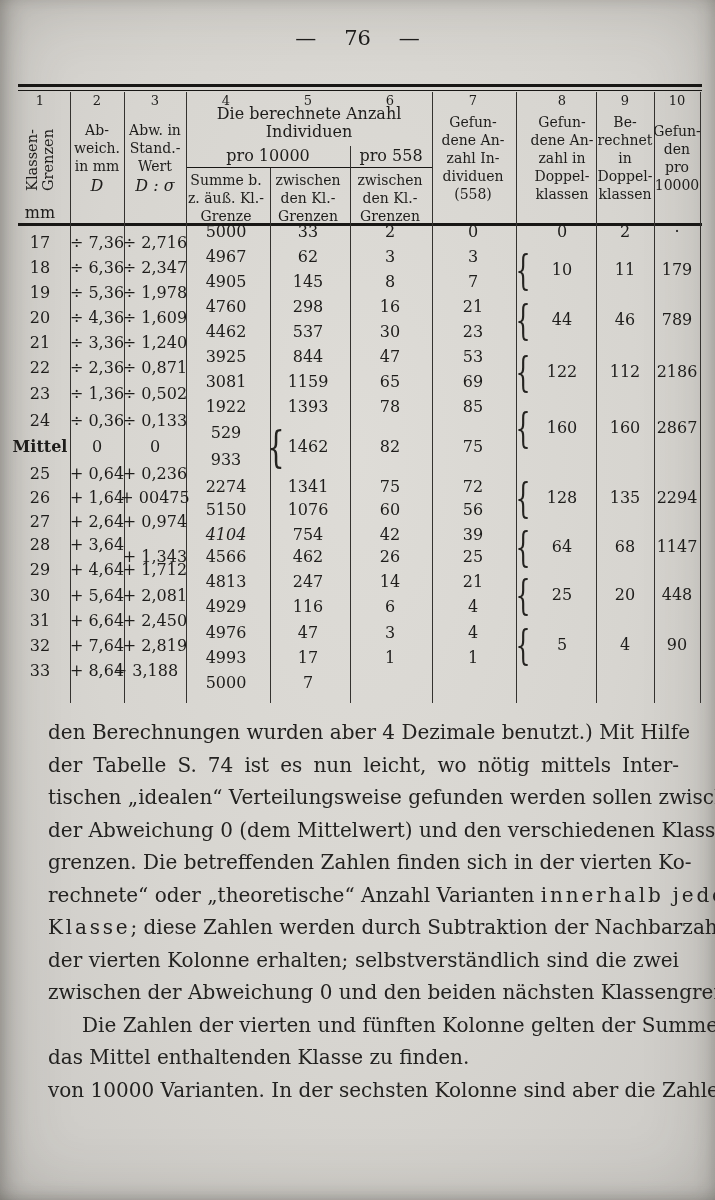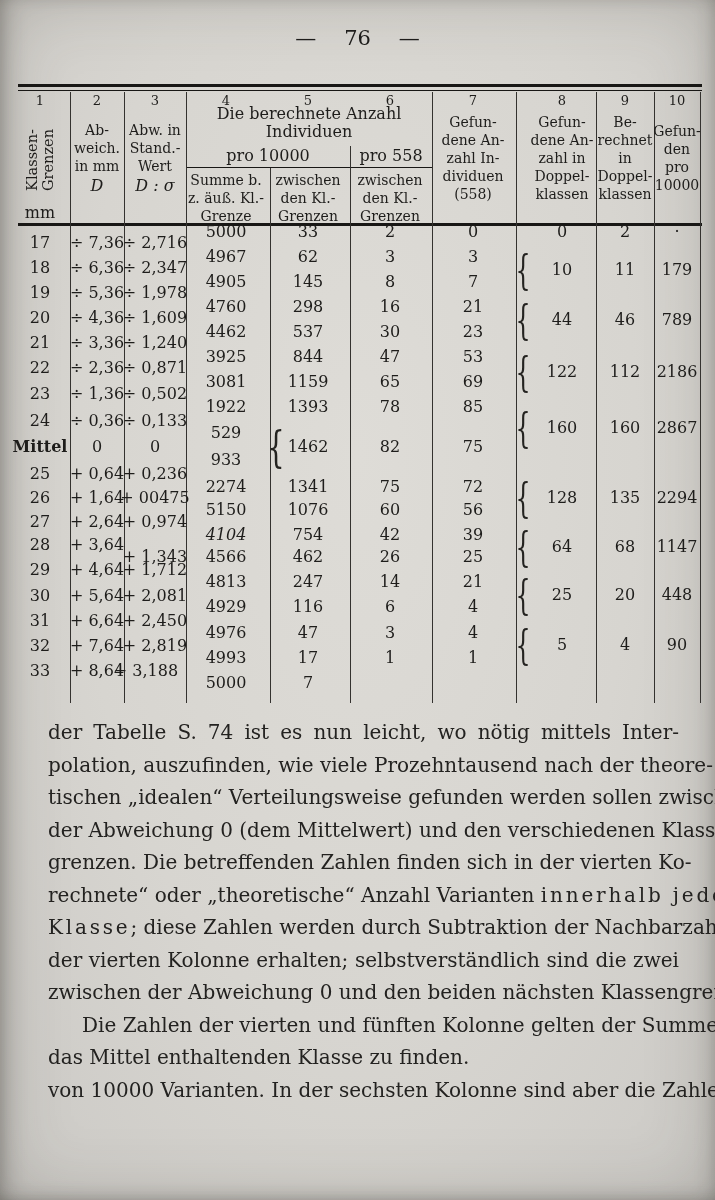--- a/index.html
+++ b/index.html
@@ -275,22 +275,22 @@
         <div class="cell s16" style="left: 607px; top: 511px;">20</div>
         <div class="cell s16" style="left: 659px; top: 511px;">448</div>
         <div class="cell brace small" style="left: 505px; top: 561px;">{</div>
         <div class="cell s16" style="left: 544px; top: 561px;">5</div>
         <div class="cell s16" style="left: 607px; top: 561px;">4</div>
         <div class="cell s16" style="left: 659px; top: 561px;">90</div>
       </div>
   </div>
 
   <div class="textblock" id="textblock">
+      <div class="tline"><span>den Berechnungen wurden aber 4 Dezimale benutzt.)  Mit Hilfe</span></div>
       <div class="tline"><span>der Tabelle S. 74 ist es nun leicht, wo nötig mittels Inter-</span></div>
-      <div class="tline"><span>polation, auszufinden, wie viele Prozehntausend nach der theore-</span></div>
       <div class="tline"><span>tischen „idealen“ Verteilungsweise gefunden werden sollen zwischen</span></div>
       <div class="tline"><span>der Abweichung 0 (dem Mittelwert) und den verschiedenen Klassen-</span></div>
       <div class="tline"><span>grenzen.  Die betreffenden Zahlen finden sich in der vierten Ko-</span></div>
       <div class="tline"><span>rechnete“ oder „theoretische“ Anzahl Varianten </span><span class="sperr">innerhalb jeder</span></div>
       <div class="tline"><span class="sperr">Klasse</span><span>; diese Zahlen werden durch Subtraktion der Nachbarzahlen</span></div>
       <div class="tline"><span>der vierten Kolonne erhalten; selbstverständlich sind die zwei</span></div>
       <div class="tline"><span>zwischen der Abweichung 0 und den beiden nächsten Klassengrenzen</span></div>
       <div class="tline ind"><span>Die Zahlen der vierten und fünften Kolonne gelten der Summe</span></div>
       <div class="tline noj"><span>das Mittel enthaltenden Klasse zu finden.</span></div>
       <div class="tline"><span>von 10000 Varianten.  In der sechsten Kolonne sind aber die Zahlen</span></div>

